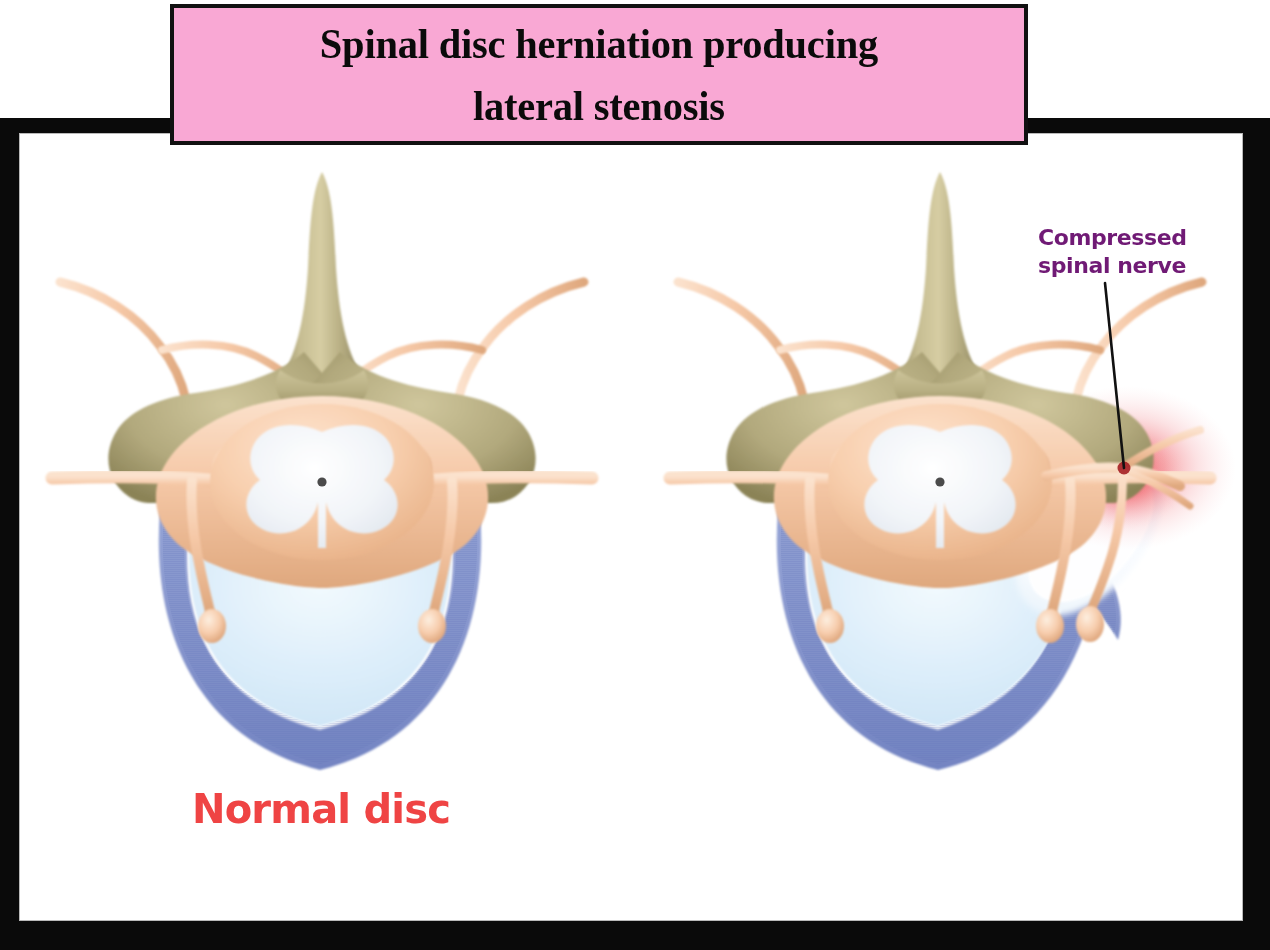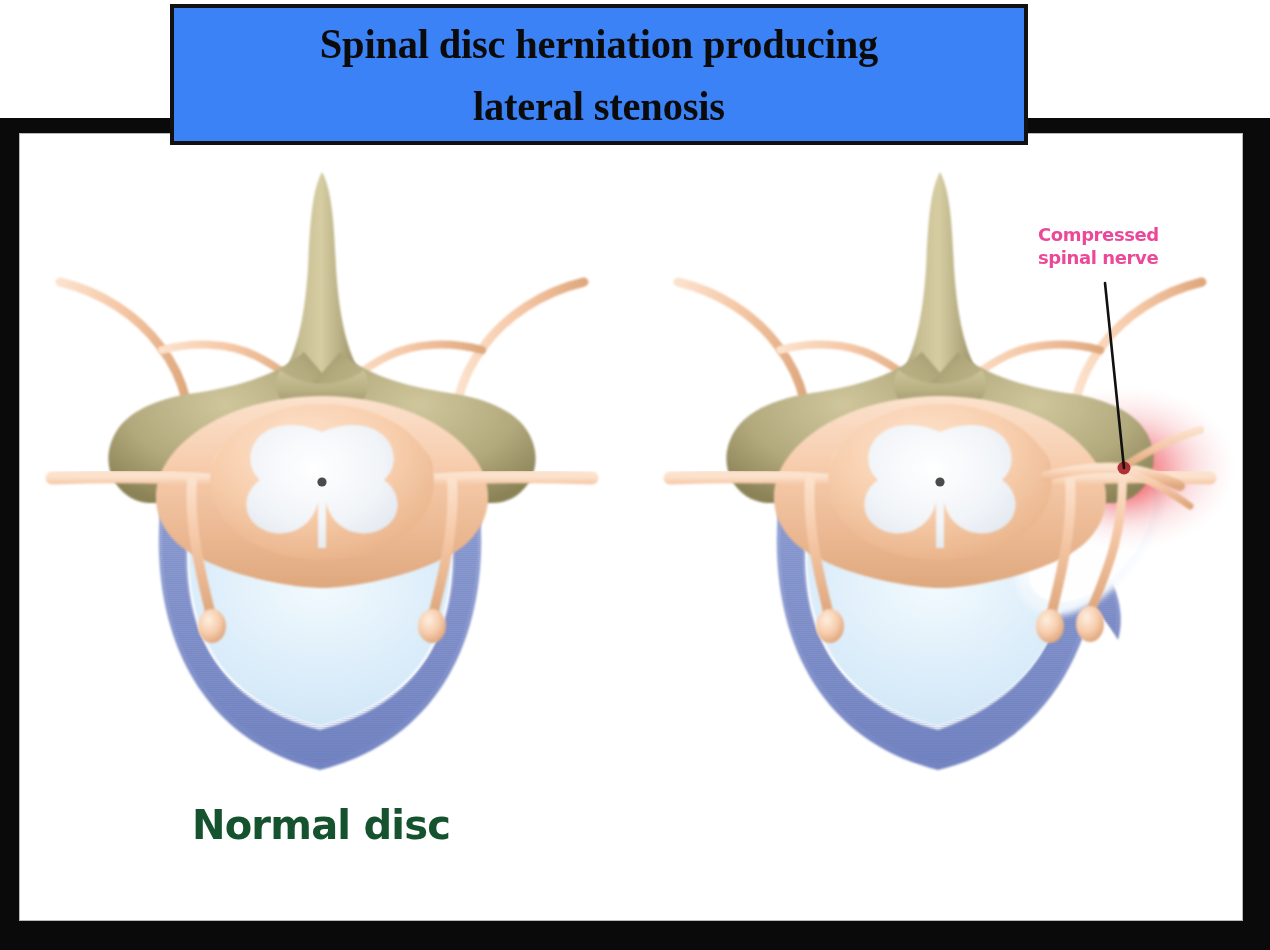--- a/index.html
+++ b/index.html
@@ -36,21 +36,21 @@
     box-shadow: 0 0 0 1px #b9b9b9;
   }
 
   
   #title-plate {
     position: absolute;
     left: 170px;
     top: 4px;
     width: 858px;
     height: 141px;
-    background: #3b82f6;
+    background: #f9a8d4;
     border: 4px solid #111111;
     box-sizing: border-box;
     display: flex;
     align-items: center;
     justify-content: center;
     z-index: 5;
   }
   #title-text {
     font-family: "Liberation Serif", serif;
     font-weight: bold;
@@ -72,40 +72,39 @@
     height: 786px;
     z-index: 2;
   }
   #art svg { display: block; width: 100%; height: 100%; }
 
   
   .callout {
     position: absolute;
     z-index: 4;
     font-family: "DejaVu Sans", sans-serif;
-    font-size: 18px;
+    font-size: 22px;
     font-weight: 600;
     line-height: 1.25;
-    color: #ec4899;
+    color: #701a75;
     letter-spacing: -0.4px;
     white-space: pre-line;
   }
   #callout-compressed-nerve { left: 1038px; top: 224px; }
 
   
   .caption {
     position: absolute;
     z-index: 4;
     font-family: "DejaVu Sans", sans-serif;
     font-size: 40px;
     font-weight: 600;
-    color: #14532d;
+    color: #ef4444;
     letter-spacing: -0.8px;
     white-space: nowrap;
-    margin-top: 16px;
   }
   #caption-normal   { left: 192px; top: 786px; }
   #caption-herniated{ left: 808px; top: 786px; }
 </style>
 </head>
 <body>
 
 <div id="stage">
 
   <div id="frame-outer"></div>

